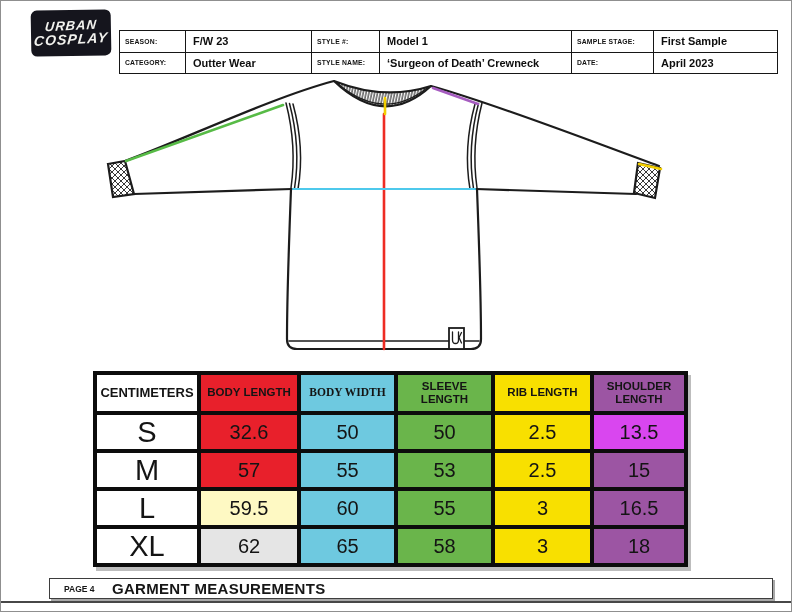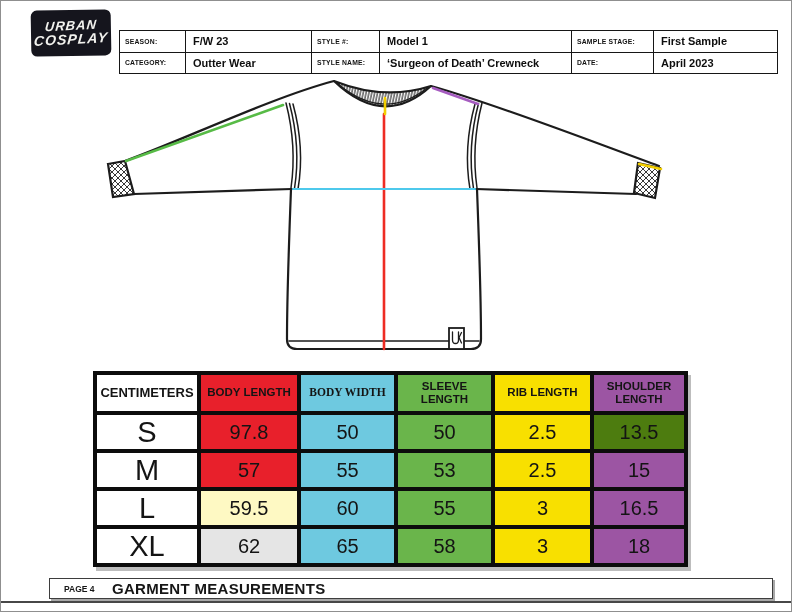--- a/index.html
+++ b/index.html
@@ -178,25 +178,25 @@
         <th class="col-w1" style="background: rgb(232, 32, 43);">BODY LENGTH</th>
         <th class="col-w2" style="background: rgb(110, 201, 224); font-family: Liberation Serif, serif;">BODY WIDTH</th>
         <th class="col-w3" style="background: rgb(106, 181, 75);">SLEEVE LENGTH</th>
         <th class="col-w4" style="background: rgb(248, 224, 0);">RIB LENGTH</th>
         <th class="col-w5" style="background: rgb(156, 85, 163);">SHOULDER LENGTH</th>
       </tr>
     </thead>
     <tbody>
       <tr>
         <td class="size-cell">S</td>
-        <td style="background: rgb(232, 32, 43);">97.8</td>
+        <td style="background: rgb(232, 32, 43);">32.6</td>
         <td style="background: rgb(110, 201, 224);">50</td>
         <td style="background: rgb(106, 181, 75);">50</td>
         <td style="background: rgb(248, 224, 0);">2.5</td>
-        <td style="background: #4d7c0f;">13.5</td>
+        <td style="background: #d946ef;">13.5</td>
       </tr>
       <tr>
         <td class="size-cell">M</td>
         <td style="background: rgb(232, 32, 43);">57</td>
         <td style="background: rgb(110, 201, 224);">55</td>
         <td style="background: rgb(106, 181, 75);">53</td>
         <td style="background: rgb(248, 224, 0);">2.5</td>
         <td style="background: rgb(156, 85, 163);">15</td>
       </tr>
       <tr>

